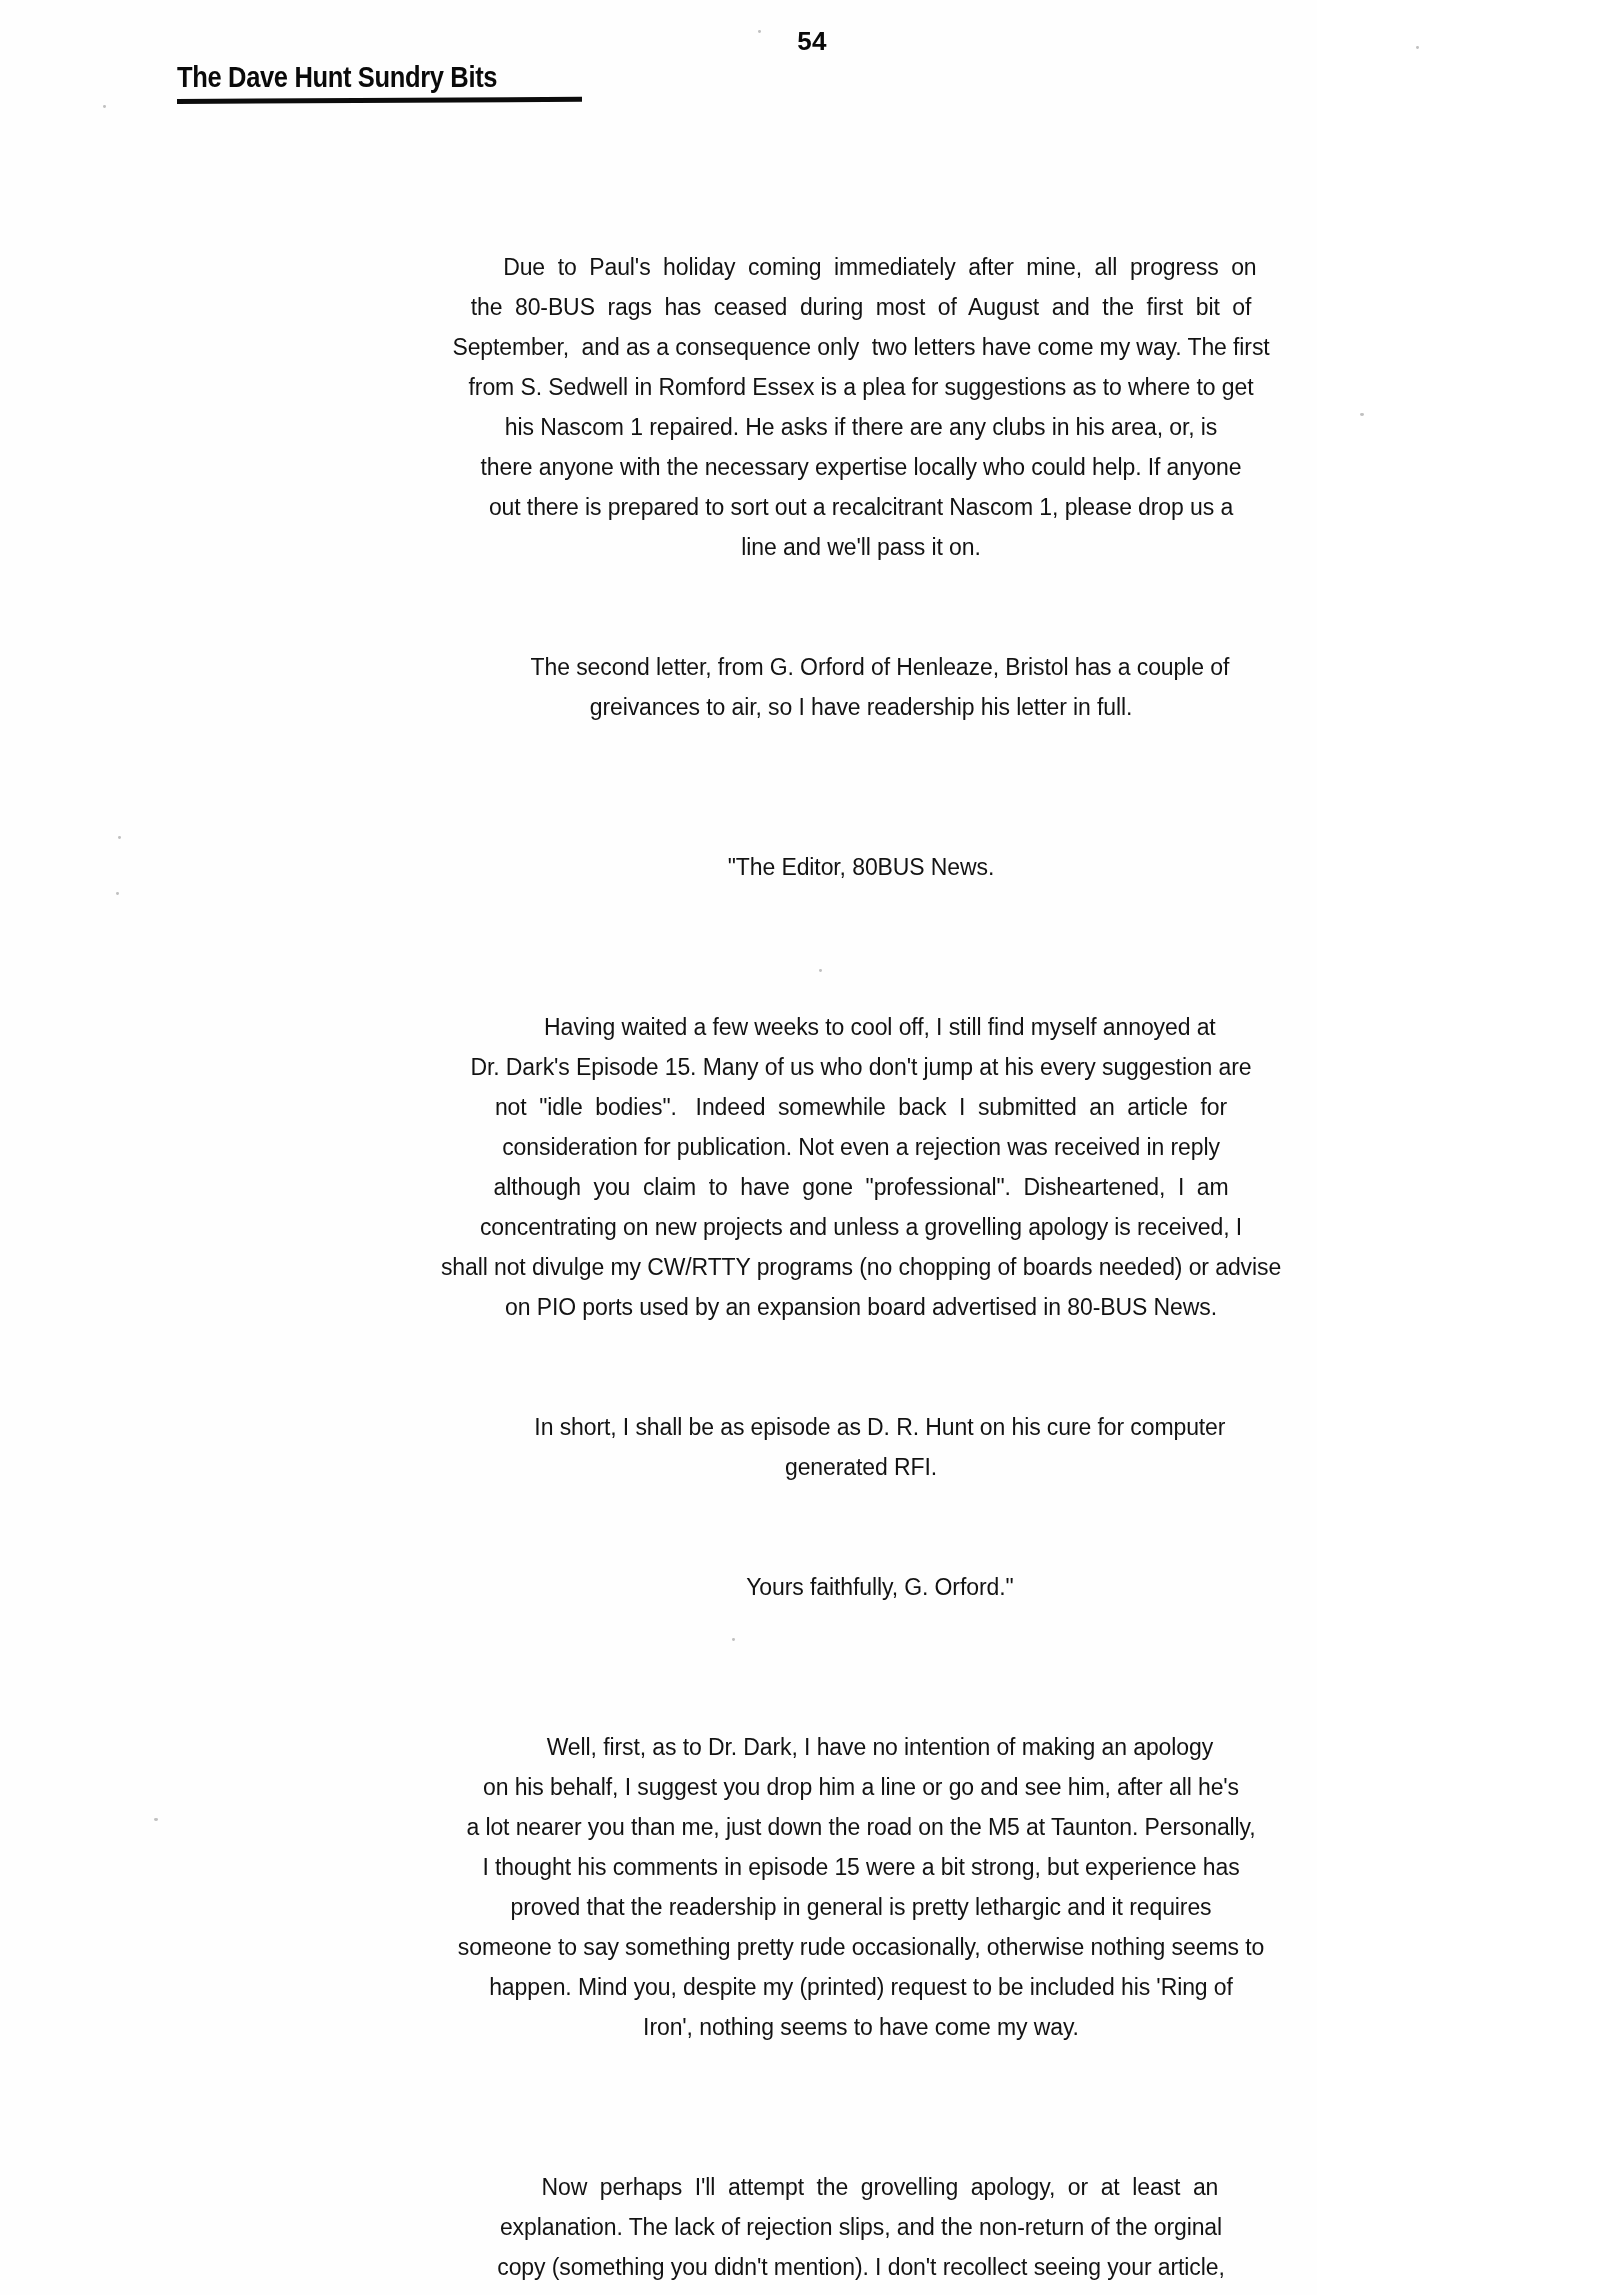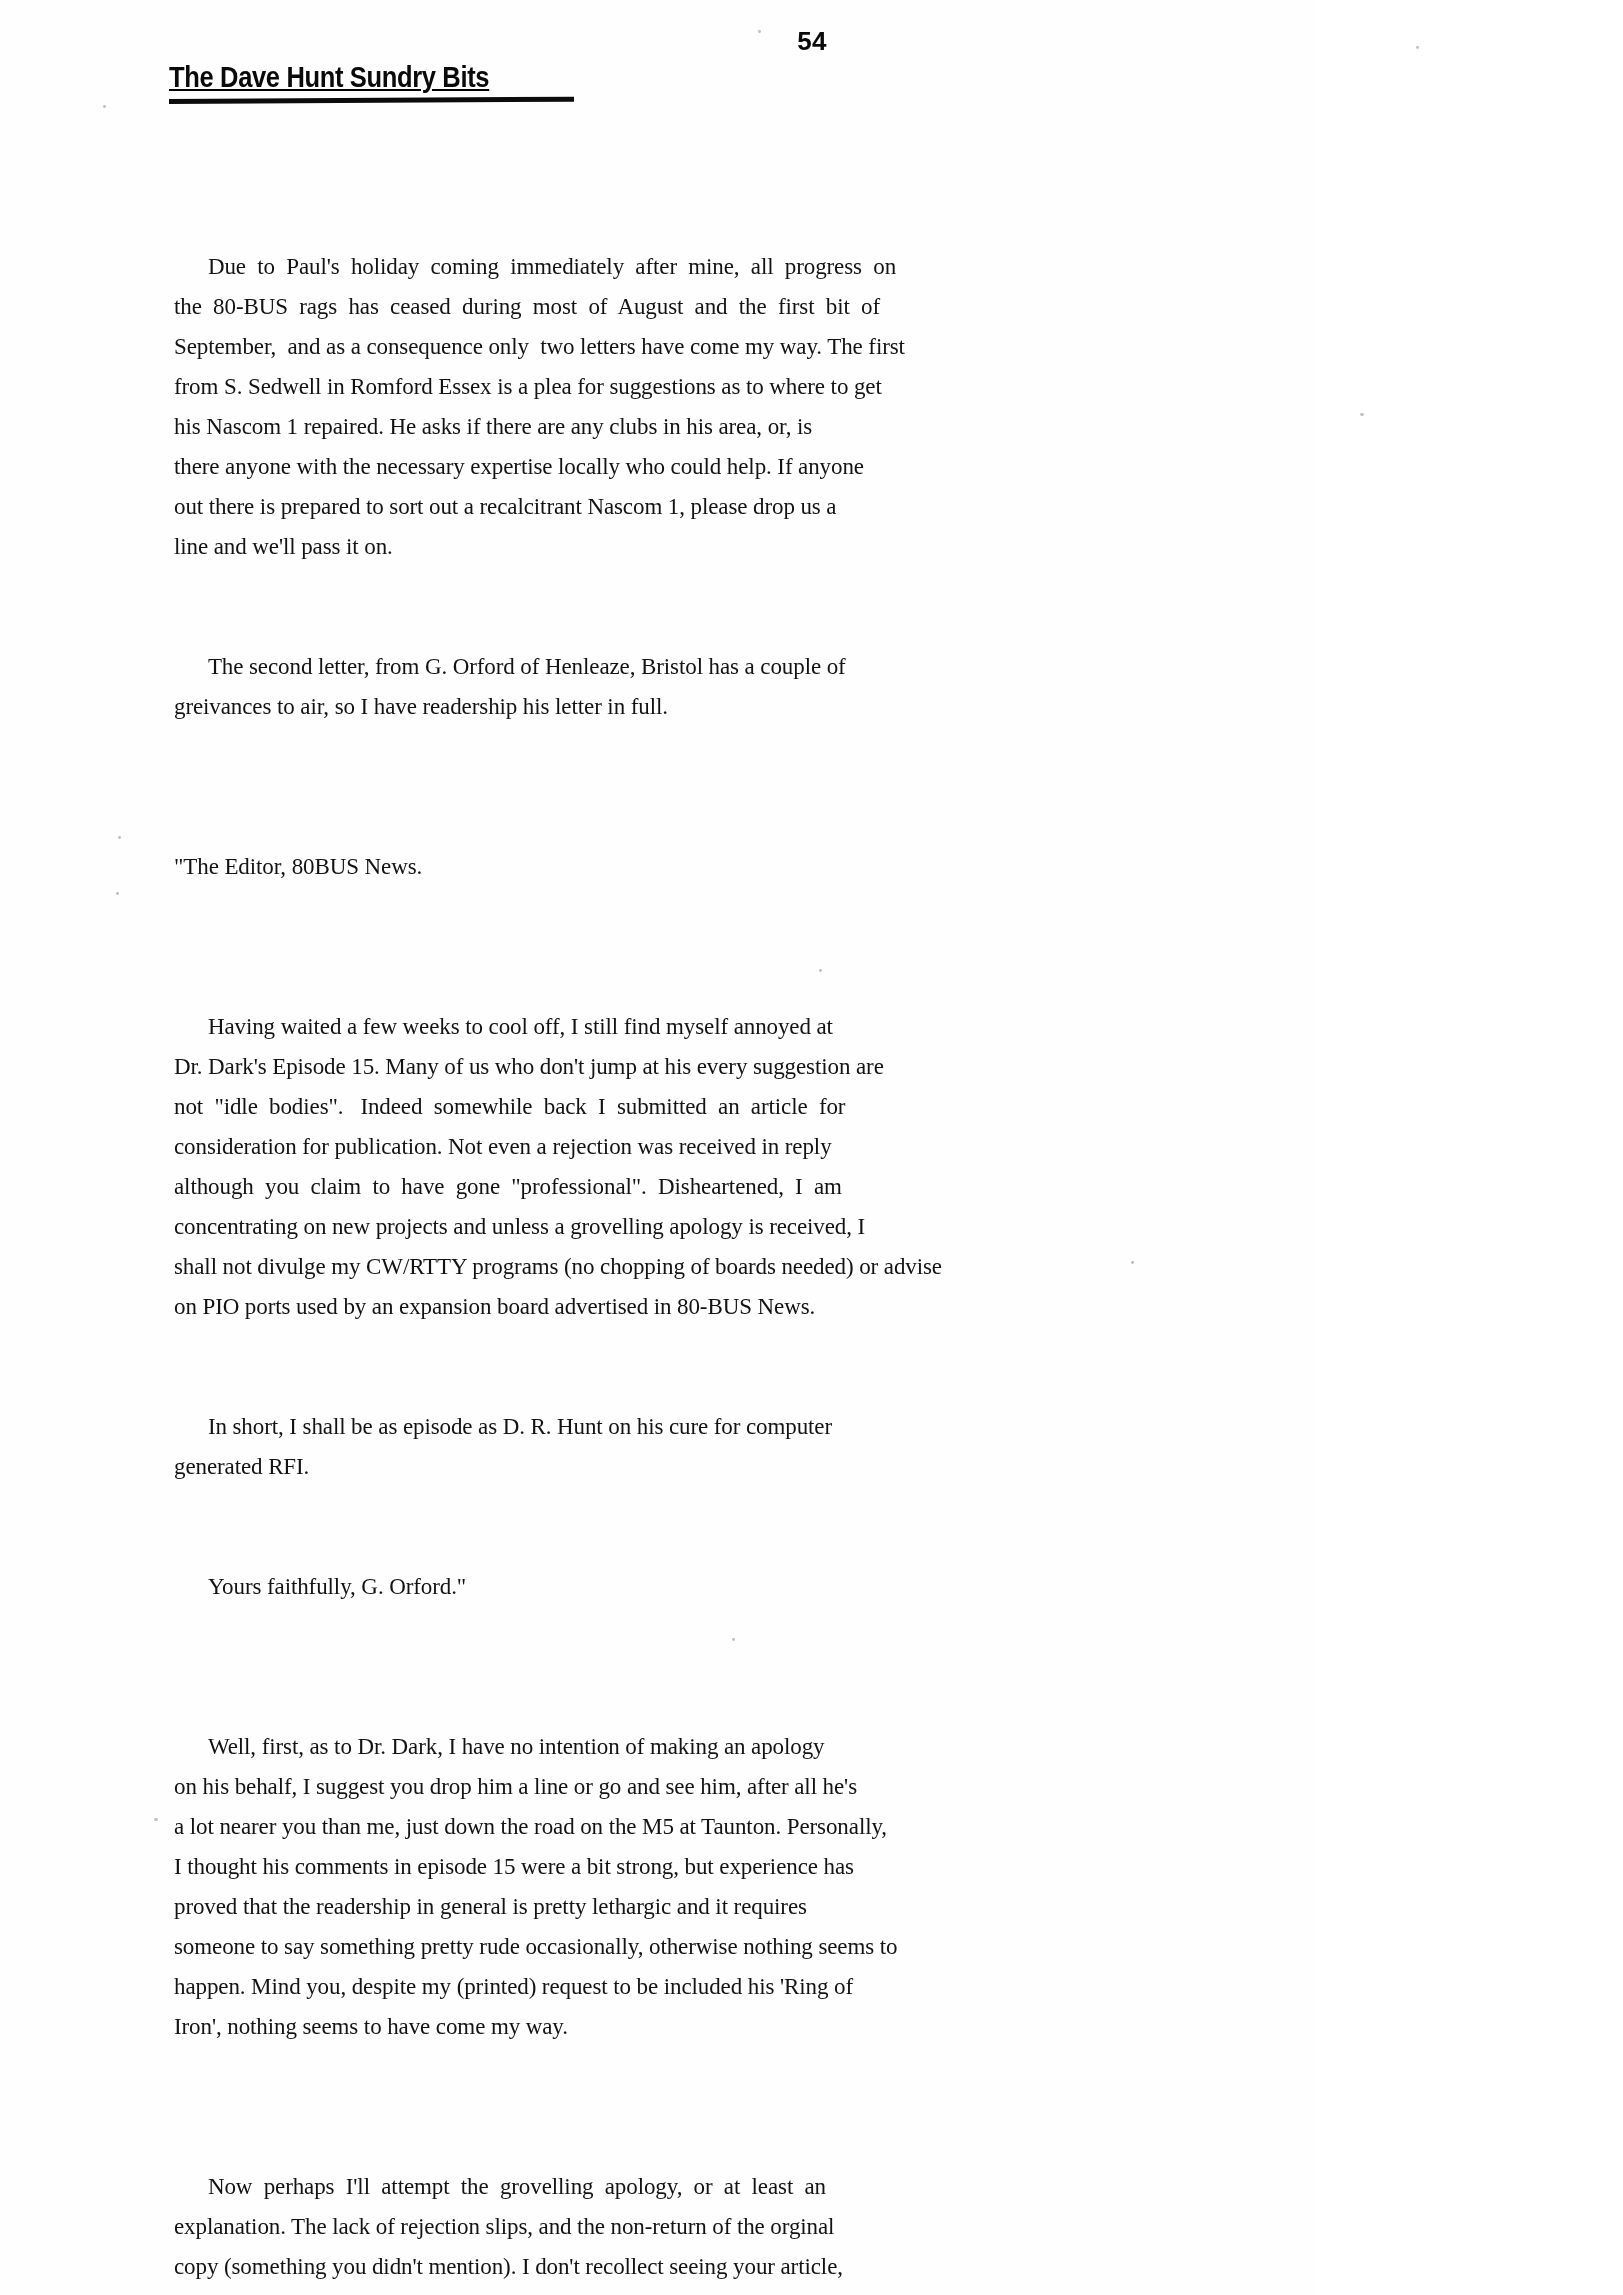--- a/index.html
+++ b/index.html
@@ -34,24 +34,23 @@
     font-family: "Liberation Sans", sans-serif;
     font-weight: bold;
     font-size: 26px;
     letter-spacing: 0.3px;
     color: #0a0a0a;
   }
 
   
   .running-head {
     position: absolute;
-    left: 169px;
+    left: 177px;
     top: 62px;
     width: 971px;
-    text-decoration: underline;
   }
   .running-head-title {
     font-family: "Liberation Sans", sans-serif;
     font-weight: bold;
     font-size: 29px;
     letter-spacing: -0.4px;
     transform: scaleX(0.88);
     transform-origin: left center;
     color: #0a0a0a;
     white-space: nowrap;
@@ -76,21 +75,22 @@
     font-size: 23px;
     line-height: 40px;
     letter-spacing: -0.1px;
     color: #131313;
     white-space: pre-wrap;
   }
 
   .para {
     margin: 0;
     white-space: pre-wrap;
-    font-family: Liberation Serif, serif;
+    font-family: Liberation Sans, sans-serif;
+    text-align: center;
   }
   .para.gap-before { margin-top: 40px; }
 
   
   .speckle {
     position: absolute;
     background: #8c8c8c;
     border-radius: 50%;
     opacity: 0.55;
   }

